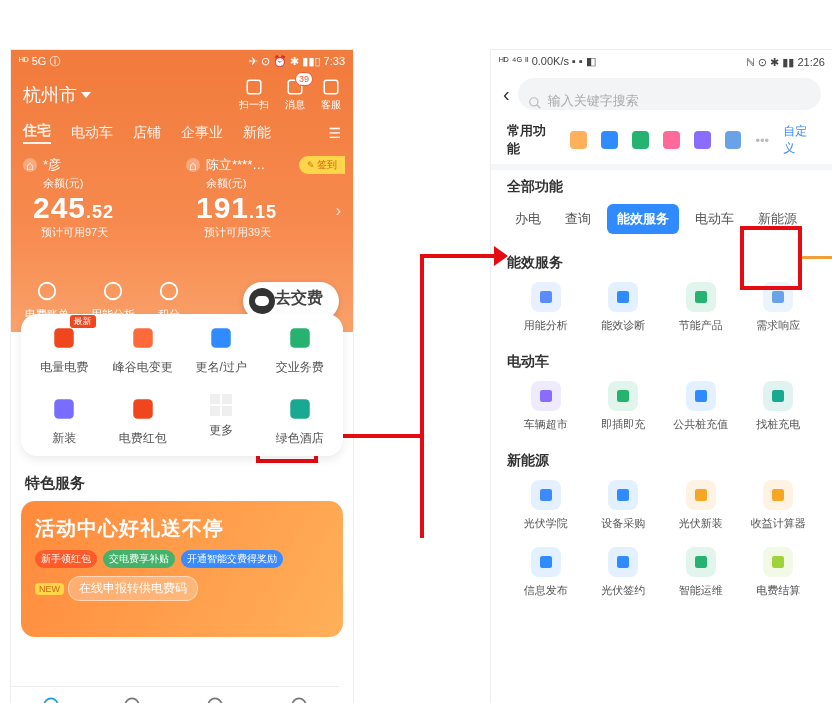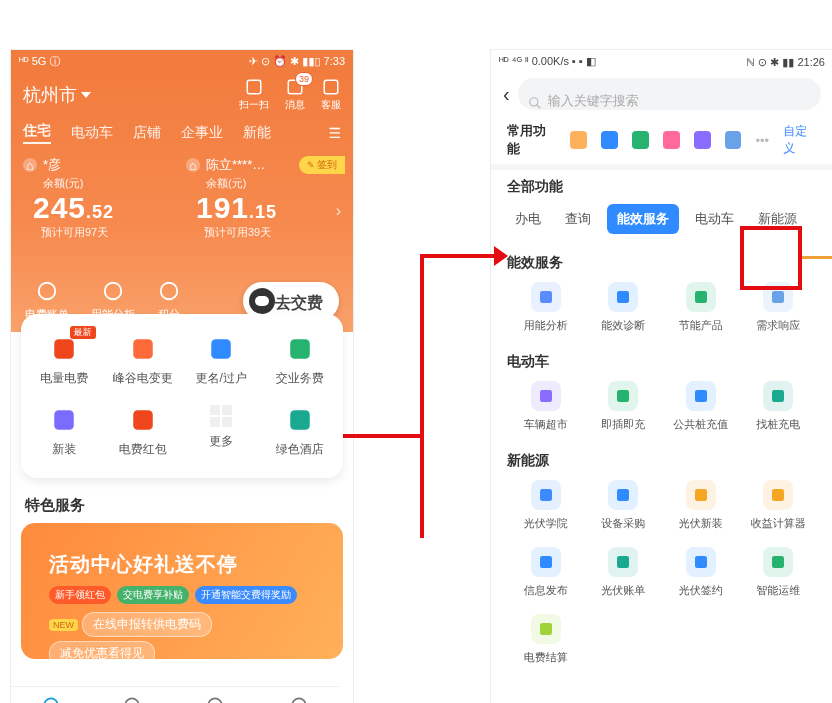--- a/index.html
+++ b/index.html
@@ -35,35 +35,35 @@
   .bal .amt{font-size:30px;font-weight:600;margin-left:10px;letter-spacing:1px;}
   .bal .amt small{font-size:18px;font-weight:600;}
   .bal .est{font-size:11px;opacity:.9;margin-left:18px;}
   .bal2{position:relative;}
   .signbtn{position:absolute;top:0;right:-4px;background:#ffd54a;color:#d06a12;font-size:10px;padding:2px 8px;border-radius:10px 0 0 10px;}
   .chev{position:absolute;right:0;top:46px;color:#fff;opacity:.8;}
 
   .actions{position:absolute;left:0;right:0;bottom:10px;display:flex;align-items:center;justify-content:space-between;padding:0 14px;}
   .aitem{display:flex;flex-direction:column;align-items:center;gap:4px;font-size:11px;color:#fff;}
   .aitem .aic{width:24px;height:24px;display:flex;align-items:center;justify-content:center;}
-  .paybtn{background:#fff;color:#444;border-radius:22px;display:flex;align-items:flex-end;gap:0;padding:6px 16px 6px 6px;font-size:16px;font-weight:600;box-shadow:0 2px 6px rgba(0,0,0,.15);}
+  .paybtn{background:#fff;color:#444;border-radius:22px;display:flex;align-items:flex-start;gap:0;padding:6px 16px 6px 6px;font-size:16px;font-weight:600;box-shadow:0 2px 6px rgba(0,0,0,.15);}
   .robot{width:26px;height:26px;border-radius:50%;background:#333;display:flex;align-items:center;justify-content:center;}
   .robot::after{content:"";width:14px;height:10px;background:#fff;border-radius:6px;display:block;}
 
   
-  .cardgrid{background:#fff;border-radius:16px;margin:-18px 10px 0 10px;box-shadow:0 4px 10px rgba(0,0,0,.08);padding:20px 4px;position:relative;z-index:2;}
+  .cardgrid{background:#fff;border-radius:16px;margin:-18px 10px 0 10px;box-shadow:0 4px 10px rgba(0,0,0,.08);padding:9px 4px;position:relative;z-index:2;}
   .grid{display:grid;grid-template-columns:repeat(4,1fr);row-gap:18px;}
   .gitem{display:flex;flex-direction:column;align-items:center;gap:6px;font-size:12px;color:#555;position:relative;}
   .gicon{width:30px;height:30px;display:flex;align-items:center;justify-content:center;}
   .badge-new{position:absolute;top:-8px;right:8px;background:#f0461e;color:#fff;font-size:9px;padding:0 4px;border-radius:3px;}
   .more-squares{display:grid;grid-template-columns:1fr 1fr;grid-template-rows:1fr 1fr;gap:2px;width:22px;height:22px;}
   .more-squares span{background:#efefef;}
 
   .sect-title{font-size:15px;font-weight:600;margin:18px 14px 8px;}
-  .promo{margin:0 10px;border-radius:14px;background:linear-gradient(120deg,#ff8a3c,#ffb05a);color:#fff;padding:28px;font-size:12px;position:relative;height:136px;overflow:hidden;}
+  .promo{margin:0 10px;border-radius:14px;background:linear-gradient(120deg,#ff8a3c,#ffb05a);color:#fff;padding:14px;font-size:12px;position:relative;height:136px;overflow:hidden;}
   .promo h3{margin:0 0 8px 0;font-size:20px;font-weight:700;letter-spacing:1px;}
   .pills{display:flex;gap:6px;margin-bottom:8px;}
   .pill{border-radius:10px;font-size:10px;padding:2px 6px;}
   .p1{background:#ff5a2a;} .p2{background:#45b26b;} .p3{background:#3b8bff;}
   .promo .line{background:rgba(255,255,255,.25);border:1px solid rgba(255,255,255,.5);border-radius:12px;display:inline-block;padding:3px 10px;margin-bottom:4px;}
   .newtag{display:inline-block;background:#ffd54a;color:#d06a12;font-size:9px;padding:1px 4px;border-radius:4px;margin-right:4px;}
 
   .bottomnav{position:absolute;left:0;right:14px;bottom:0;height:52px;border-top:1px solid #eee;background:#fff;display:flex;justify-content:space-around;align-items:center;}
   .bn{display:flex;flex-direction:column;align-items:center;font-size:10px;color:#777;gap:2px;}
   .bn.active{color:#14a0e0;}
@@ -279,21 +279,20 @@
 
     <div class="sect-title">特色服务</div>
     <div class="promo">
       <h3>活动中心好礼送不停</h3>
       <div class="pills">
         <span class="pill p1">新手领红包</span>
         <span class="pill p2">交电费享补贴</span>
         <span class="pill p3">开通智能交费得奖励</span>
       </div>
       <div><span class="newtag">NEW</span><span class="line">在线申报转供电费码</span></div>
-      <div><span class="line">减免优惠看得见</span></div>
     </div>
 
     <div class="bottomnav" id="bnav">
         <div class="bn active">
           <svg class="bnic" viewBox="0 0 24 24">
             <circle cx="12" cy="12" r="8" fill="none" stroke="currentColor" stroke-width="2"></circle>
           </svg>
           <span>首页</span>
         </div>
         <div class="bn">
@@ -466,28 +465,20 @@
             </div>
             <div class="ritem">
               <div class="ricon" style="background:#2f8bff22">
                 <svg viewBox="0 0 24 24" width="18" height="18">
                   <rect x="4" y="4" width="16" height="16" rx="3" fill="#2f8bff"></rect>
                 </svg>
               </div>
               <span>信息发布</span>
             </div>
             <div class="ritem">
-              <div class="ricon" style="background:#19a89022">
-                <svg viewBox="0 0 24 24" width="18" height="18">
-                  <rect x="4" y="4" width="16" height="16" rx="3" fill="#19a890"></rect>
-                </svg>
-              </div>
-              <span>光伏账单</span>
-            </div>
-            <div class="ritem">
               <div class="ricon" style="background:#2f8bff22">
                 <svg viewBox="0 0 24 24" width="18" height="18">
                   <rect x="4" y="4" width="16" height="16" rx="3" fill="#2f8bff"></rect>
                 </svg>
               </div>
               <span>光伏签约</span>
             </div>
             <div class="ritem">
               <div class="ricon" style="background:#25b36f22">
                 <svg viewBox="0 0 24 24" width="18" height="18">

